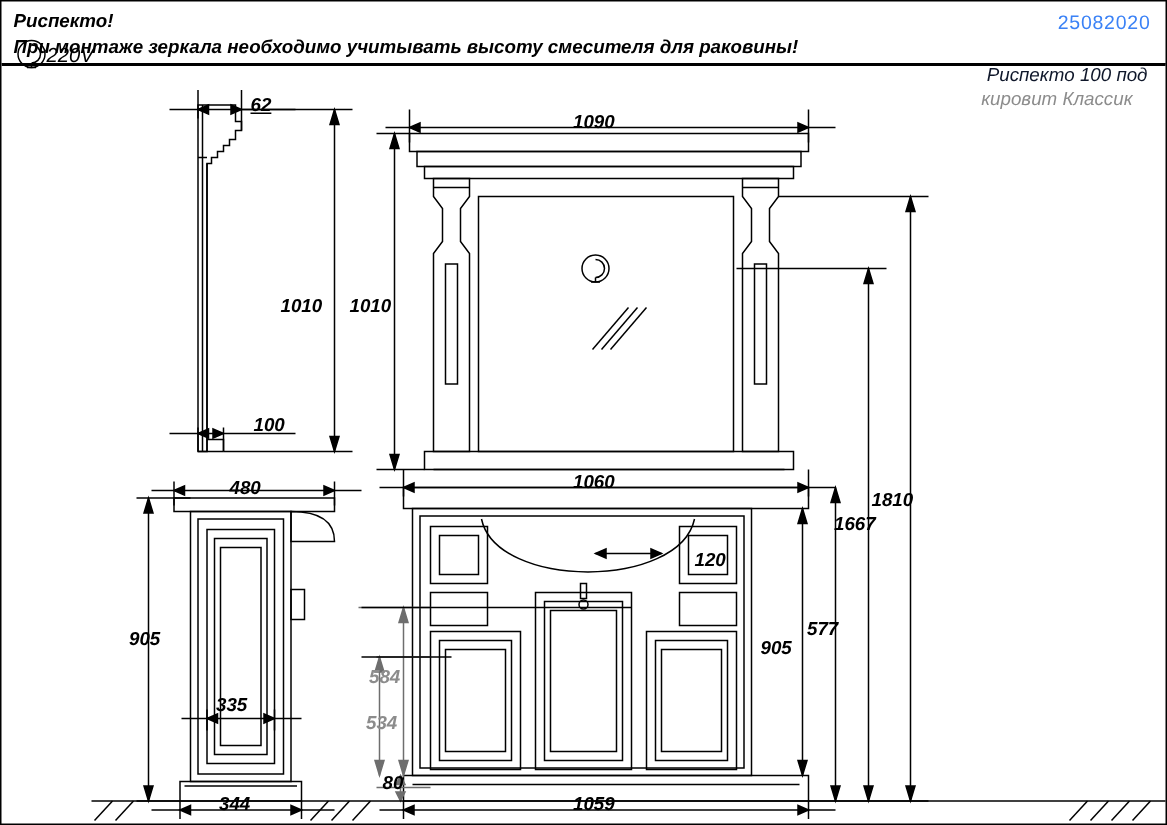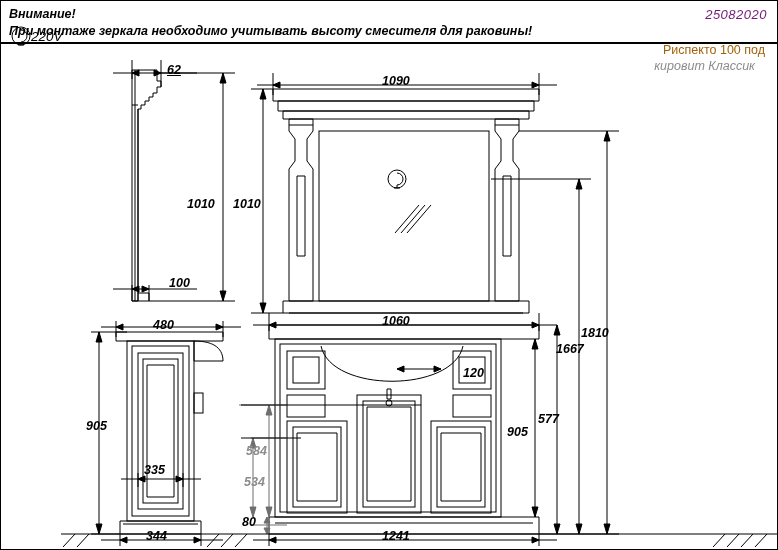--- a/index.html
+++ b/index.html
@@ -34,28 +34,28 @@
     left: 8px; top: 23px;
     font-size: 12.5px;
     font-weight: bold;
     font-style: italic;
     color: #000;
     white-space: nowrap;
   }
   .code {
     right: 10px; top: 6px;
     font-size: 13px;
-    font-style: italic;
-    color: #701a75;
+    color: #3b82f6;
     letter-spacing: 0.5px;
   }
   .model1 {
     right: 12px; top: 42px;
     font-size: 12.5px;
-    color: #a16207;
+    font-style: italic;
+    color: #0f172a;
     white-space: nowrap;
   }
   .model2 {
     right: 22px; top: 58px;
     font-size: 12.5px;
     font-style: italic;
     color: #8c8c8c;
     white-space: nowrap;
   }
   .volt {
@@ -89,21 +89,21 @@
     left: 0; top: 0;
     width: 778px; height: 550px;
     pointer-events: none;
   }
 </style>
 </head>
 <body>
 
 <div id="sheet">
 
-  <div class="abs warn-title">Внимание!</div>
+  <div class="abs warn-title">Риспекто!</div>
   <div class="abs warn-text">При монтаже зеркала необходимо учитывать высоту смесителя для раковины!</div>
   <div class="abs code">25082020</div>
   <div class="abs model1">Риспекто 100 под</div>
   <div class="abs model2">кировит  Классик</div>
   <div class="abs ln h hr-top"></div>
   <div class="abs volt">220V</div>
 
   <svg class="draw" xmlns="http://www.w3.org/2000/svg">
 
     <g stroke="#000" fill="none" stroke-width="1">
@@ -373,16 +373,16 @@
   <div class="abs dim" style="left:381px; top:313px;">1060</div>
   <div class="abs dim" style="left:432px; top:365px;margin-left:30px;">120</div>
 
   <div class="abs dim" style="left:580px; top:325px;">1810</div>
   <div class="abs dim" style="left:555px; top:341px;">1667</div>
   <div class="abs dim" style="left:537px; top:411px;">577</div>
   <div class="abs dim" style="left:506px; top:424px;">905</div>
 
   <div class="abs dim grey" style="left:245px; top:427px;">584</div>
   <div class="abs dim grey" style="left:243px; top:458px;font-style:italic;">534</div>
-  <div class="abs dim" style="left:241px; top:514px;">80</div>
-  <div class="abs dim" style="left:381px; top:528px;">1241</div>
+  <div class="abs dim" style="left:254px; top:514px;">80</div>
+  <div class="abs dim" style="left:381px; top:528px;">1059</div>
 
 </div>
 
 </body></html>

